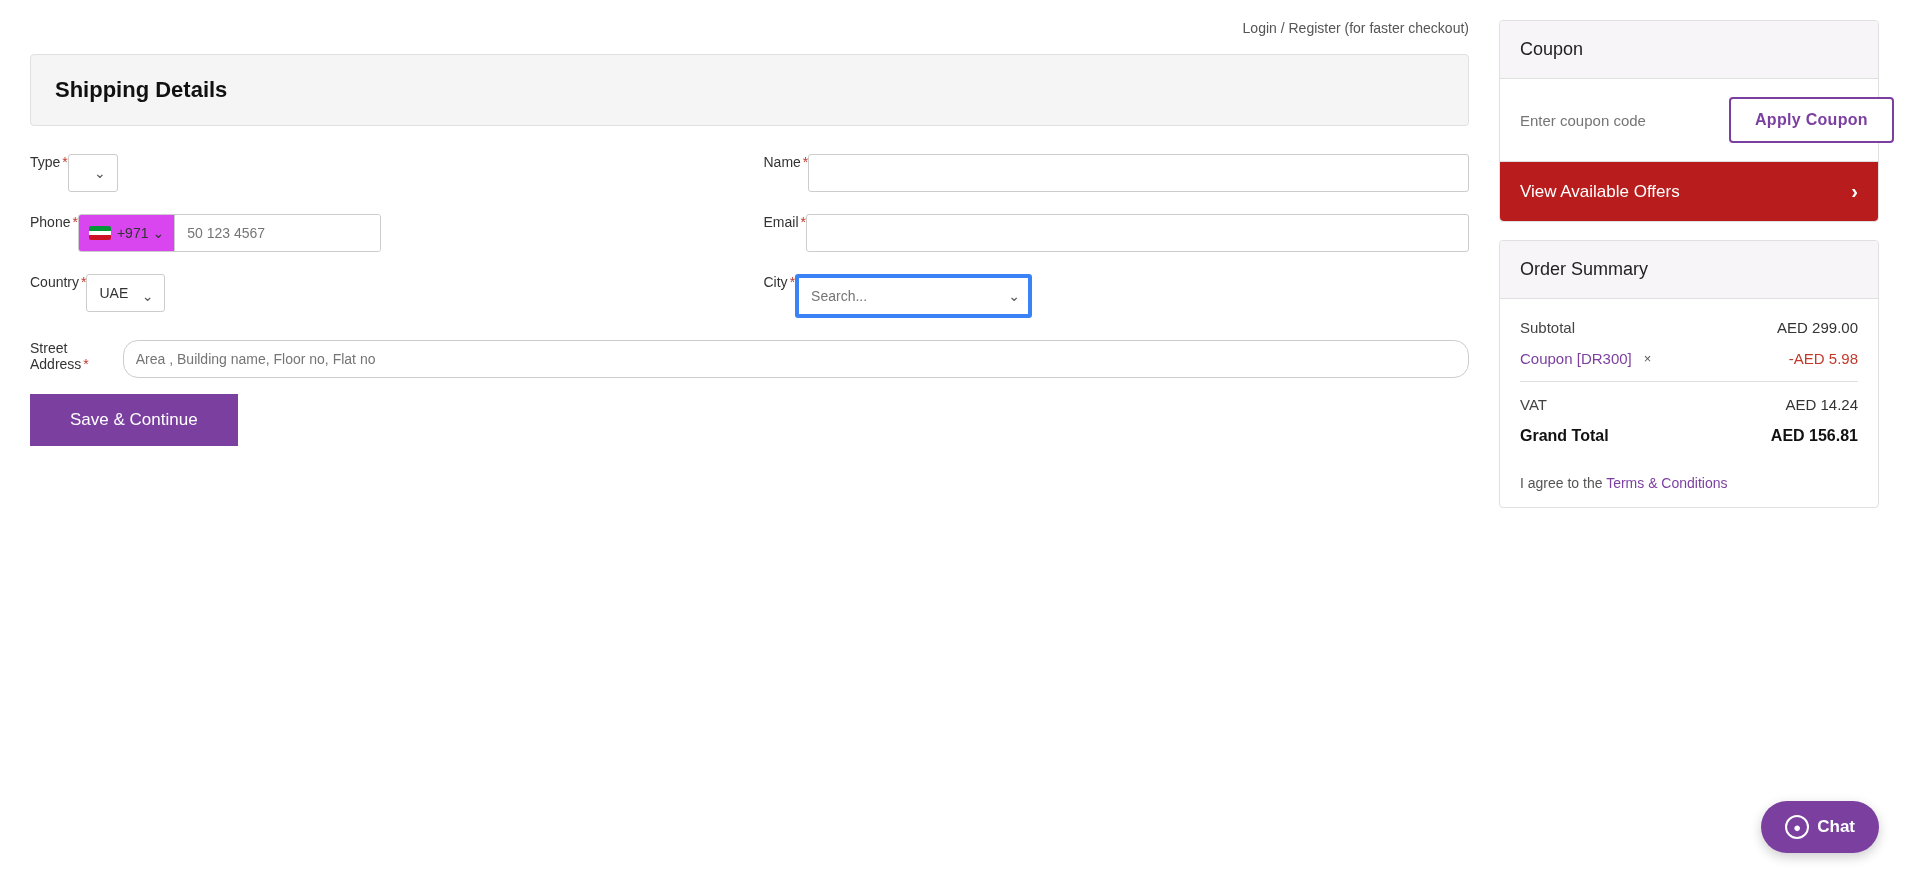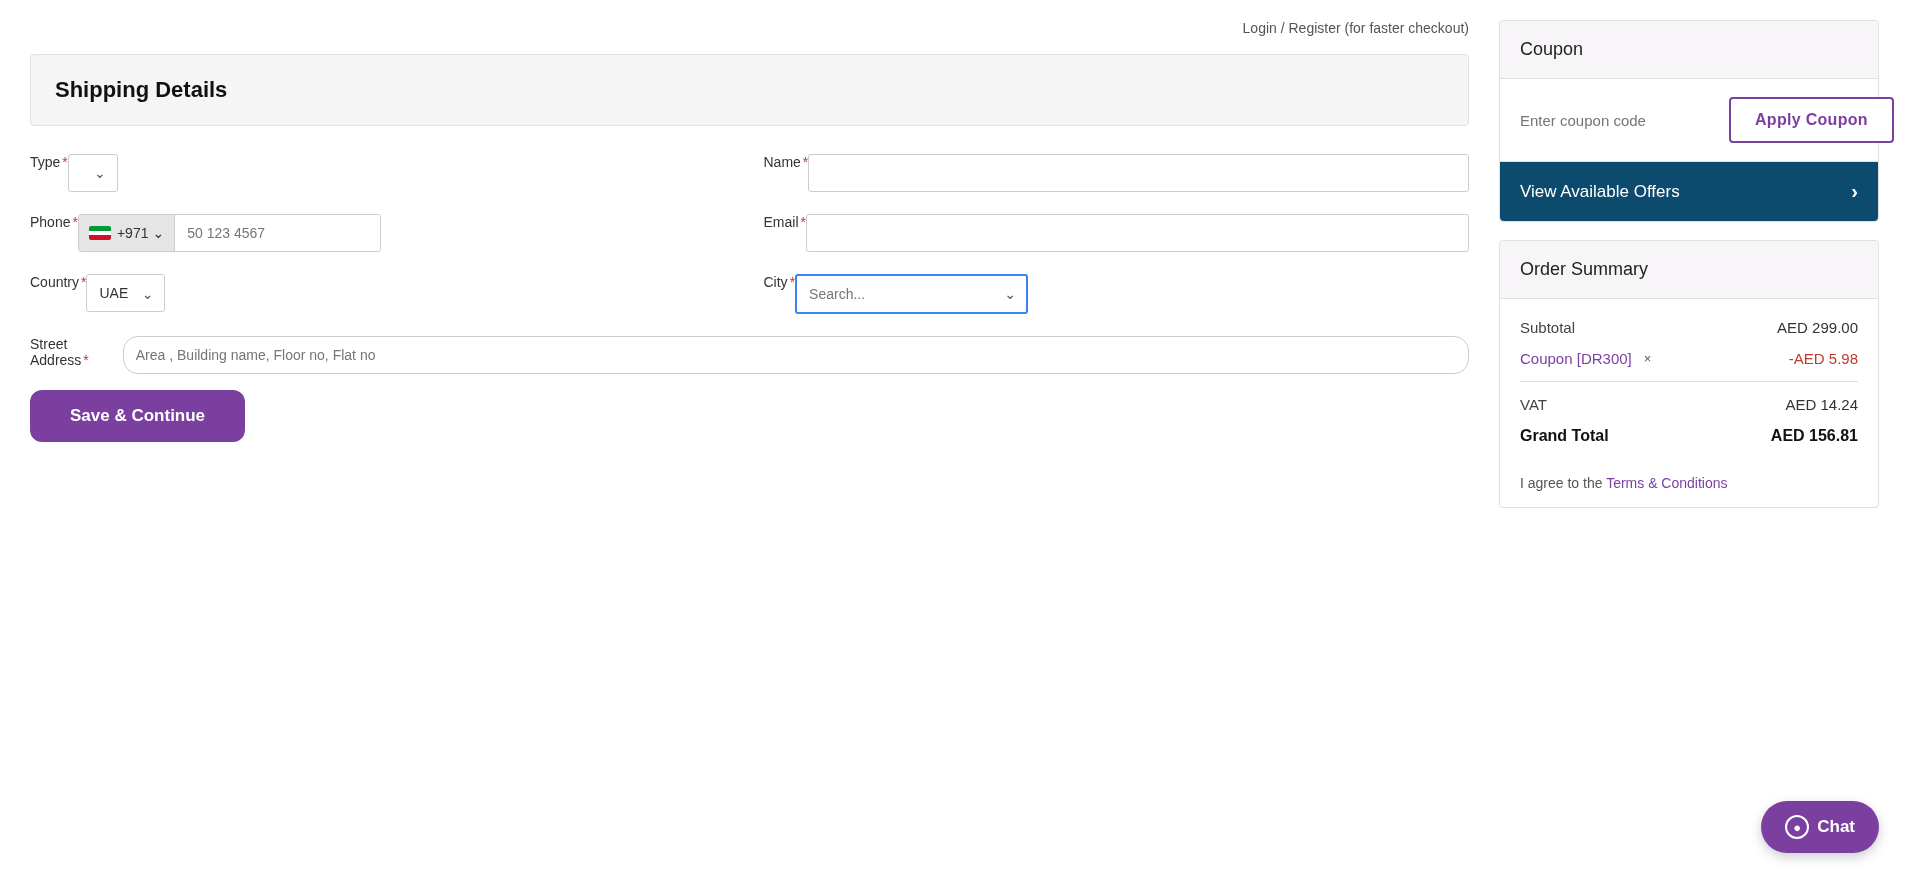--- a/index.html
+++ b/index.html
@@ -115,21 +115,21 @@
       border-radius: 3px;
       overflow: hidden;
       background: #fff;
     }
 
     .phone-prefix {
       display: flex;
       align-items: center;
       padding: 0 10px;
       border-right: 1px solid #ccc;
-      background: #e5e5e5;
+      background: #d946ef;
       cursor: pointer;
       gap: 4px;
       font-size: 14px;
       white-space: nowrap;
     }
 
     .flag-icon {
       width: 22px;
       height: 14px;
       display: inline-block;
@@ -149,21 +149,21 @@
       outline: none;
     }
 
     
     .city-wrapper {
       position: relative;
     }
 
     .city-wrapper input {
       width: 100%;
-      border: 2px solid #3b82f6;
+      border: 4px solid #3b82f6;
       border-radius: 3px;
       padding: 10px 36px 10px 12px;
       font-size: 14px;
       color: #999;
       background: #fff;
       outline: none;
     }
 
     .city-arrow {
       position: absolute;
@@ -183,24 +183,24 @@
       font-size: 14px;
       color: #bbb;
       background: #fff;
       outline: none;
     }
 
     .save-continue-btn {
       background: #7b3fa0;
       color: #fff;
       border: none;
-      border-radius: 12px;
+      border-radius: 0;
       padding: 16px 40px;
       font-size: 17px;
-      font-weight: 700;
+      font-weight: 400;
       cursor: pointer;
       margin-top: 16px;
       display: inline-block;
       min-width: 200px;
     }
 
     
     .right-col {
       width: 358px;
       min-width: 380px;
@@ -253,21 +253,21 @@
       border-radius: 4px;
       cursor: pointer;
       white-space: nowrap;
       letter-spacing: 0.3px;
     }
 
     .view-offers-btn {
       display: flex;
       align-items: center;
       justify-content: space-between;
-      background: #0c4a6e;
+      background: #b91c1c;
       color: #fff;
       border: none;
       padding: 18px 20px;
       font-size: 17px;
       font-weight: 500;
       cursor: pointer;
       width: 100%;
       border-radius: 0 0 4px 4px;
       text-align: left;
     }

